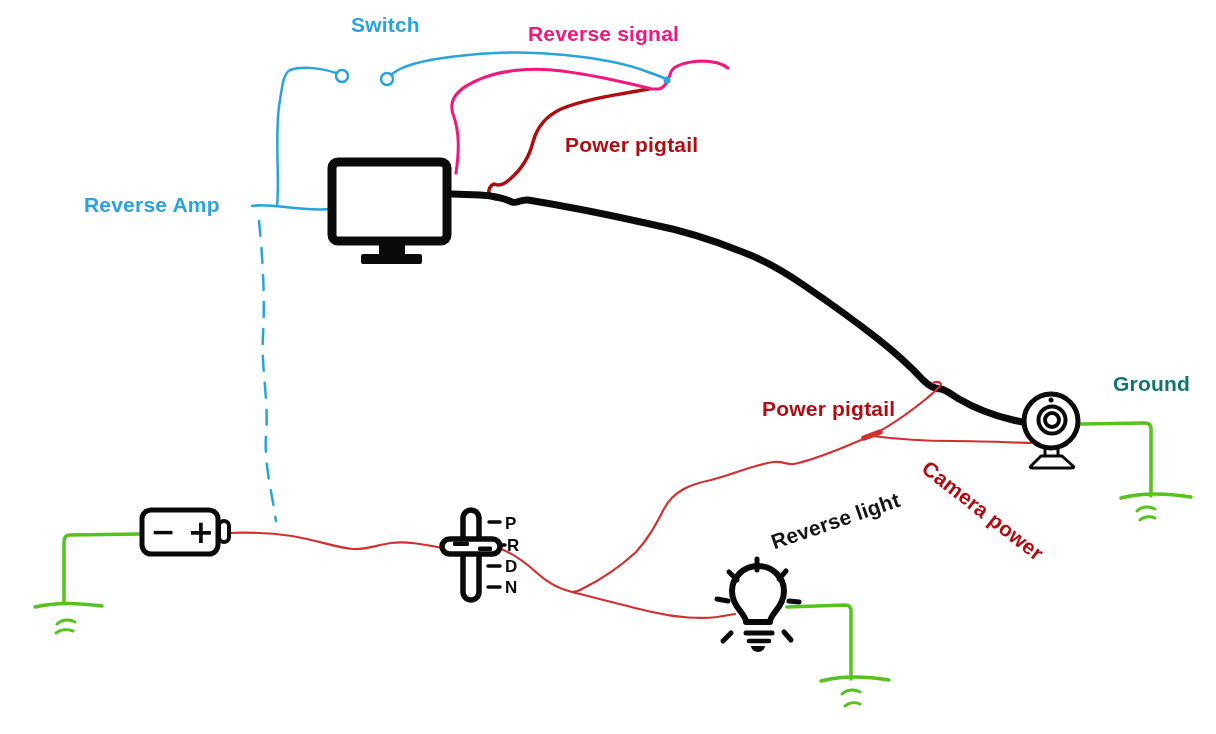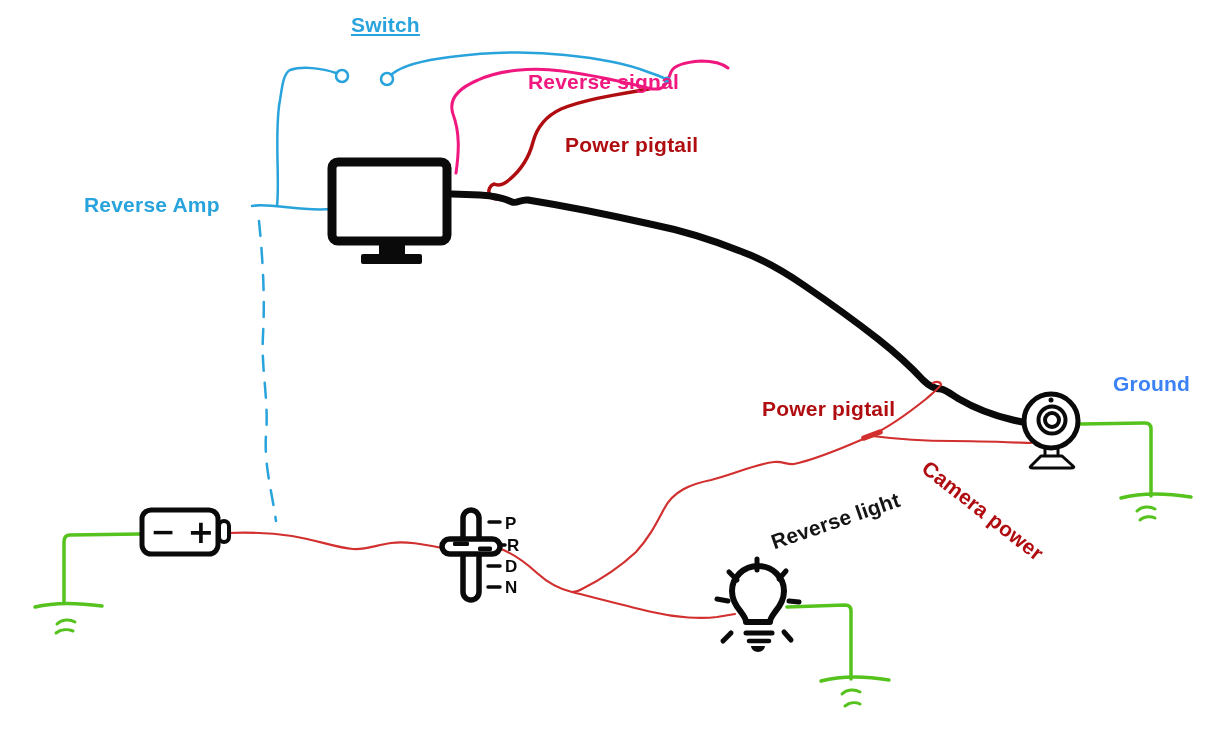--- a/index.html
+++ b/index.html
@@ -1,22 +1,22 @@
 <!DOCTYPE html>
 <html><head>
 <meta charset="utf-8">
 <style>
   html,body{margin:0;padding:0;background:#ffffff;}
   #stage{position:relative;width:1216px;height:734px;background:#ffffff;overflow:hidden;
          font-family:"Liberation Sans","DejaVu Sans",sans-serif;}
   .label{position:absolute;font-size:21px;font-weight:600;white-space:nowrap;letter-spacing:.2px;}
   .c-blue{color:#29A3DC;}
-  .c-pink{color:#F0187F;margin-top:48px;}
+  .c-pink{color:#F0187F;}
   .c-darkred{color:#B00D11;}
-  .c-green-light{color:#3b82f6;}
+  .c-green-light{color:#0f766e;}
   .c-black{color:#151515;}
   .rot-cam{transform:rotate(38deg);transform-origin:left top;}
   .rot-rev{transform:rotate(-19deg);transform-origin:left center;}
   svg{position:absolute;left:0;top:0;}
   .glyph{font-family:"DejaVu Sans",sans-serif;font-weight:700;}
 </style>
 </head>
 <body>
 
 <div id="stage">
@@ -127,21 +127,21 @@
     <g>
       <rect x="1045" y="447" width="13" height="10" fill="#ffffff" stroke="#0A0A0A" stroke-width="3"></rect>
       <path d="M1031,466 L1041,456 L1062,456 L1073,466 Q1075,468 1071,468 L1033,468 Q1029,468 1031,466 Z" fill="#ffffff" stroke="#0A0A0A" stroke-width="3" stroke-linejoin="round"></path>
       <circle cx="1051" cy="421" r="27" fill="#ffffff" stroke="#0A0A0A" stroke-width="5"></circle>
       <circle cx="1052" cy="420" r="13.5" fill="#ffffff" stroke="#0A0A0A" stroke-width="4"></circle>
       <circle cx="1052" cy="420" r="7" fill="#ffffff" stroke="#0A0A0A" stroke-width="4"></circle>
       <circle cx="1051" cy="400" r="2.5" fill="#0A0A0A"></circle>
     </g>
   </svg>
 
-  <div class="label c-blue" style="left:351px;top:13px;text-decoration:underline;">Switch</div>
+  <div class="label c-blue" style="left:351px;top:13px;">Switch</div>
   <div class="label c-pink" style="left:528px;top:22px;">Reverse signal</div>
   <div class="label c-darkred" style="left:565px;top:133px;">Power pigtail</div>
   <div class="label c-blue" style="left:84px;top:193px;">Reverse Amp</div>
   <div class="label c-green-light" style="left:1113px;top:372px;">Ground</div>
   <div class="label c-darkred" style="left:762px;top:397px;">Power pigtail</div>
   <div class="label c-darkred rot-cam" style="left:932px;top:456px;">Camera power</div>
   <div class="label c-black rot-rev" style="left:772px;top:531px;">Reverse light</div>
 
 </div>
 

